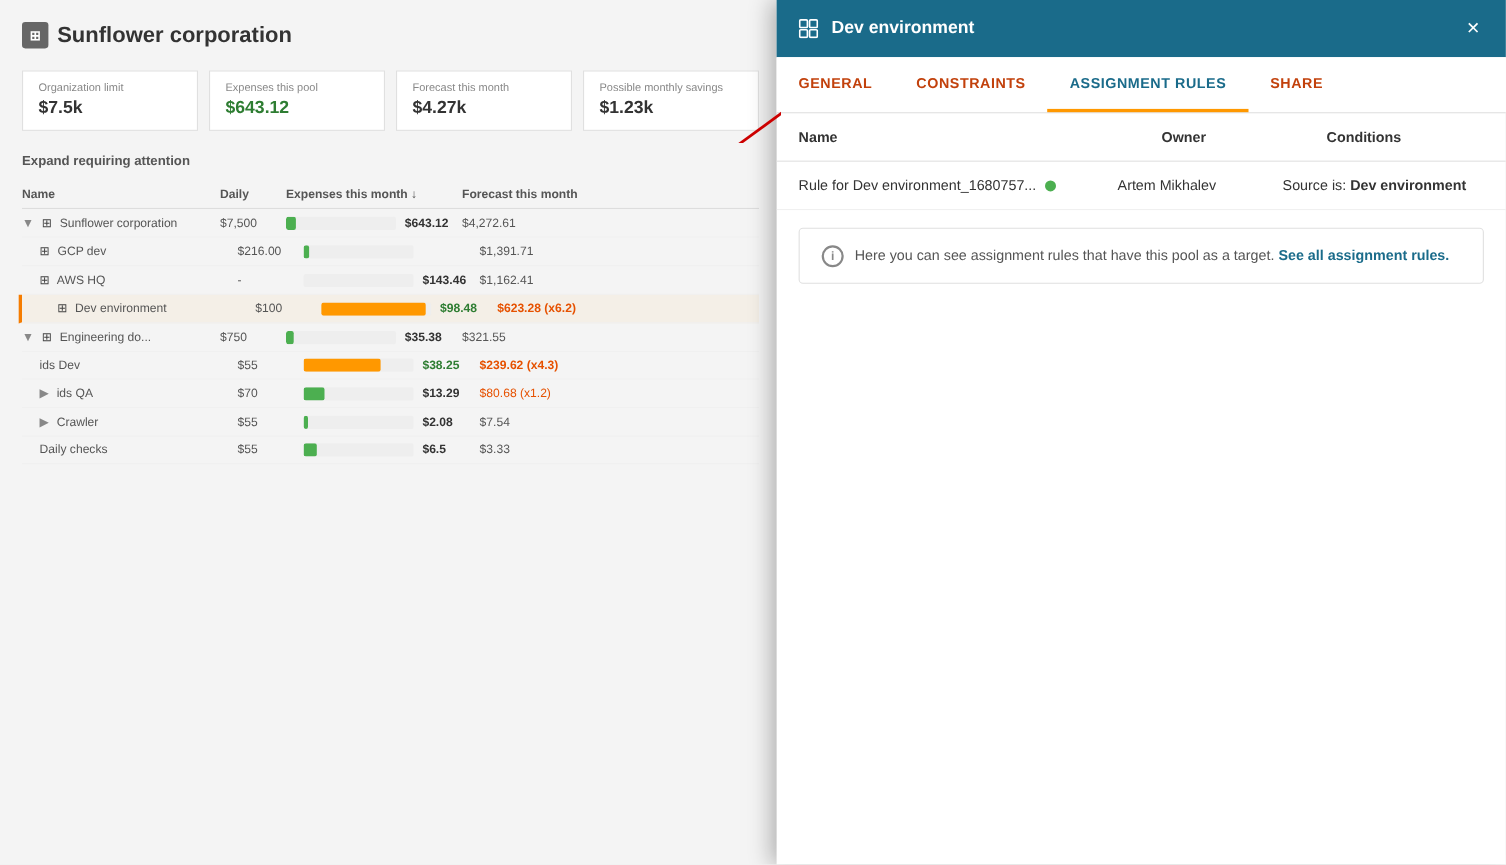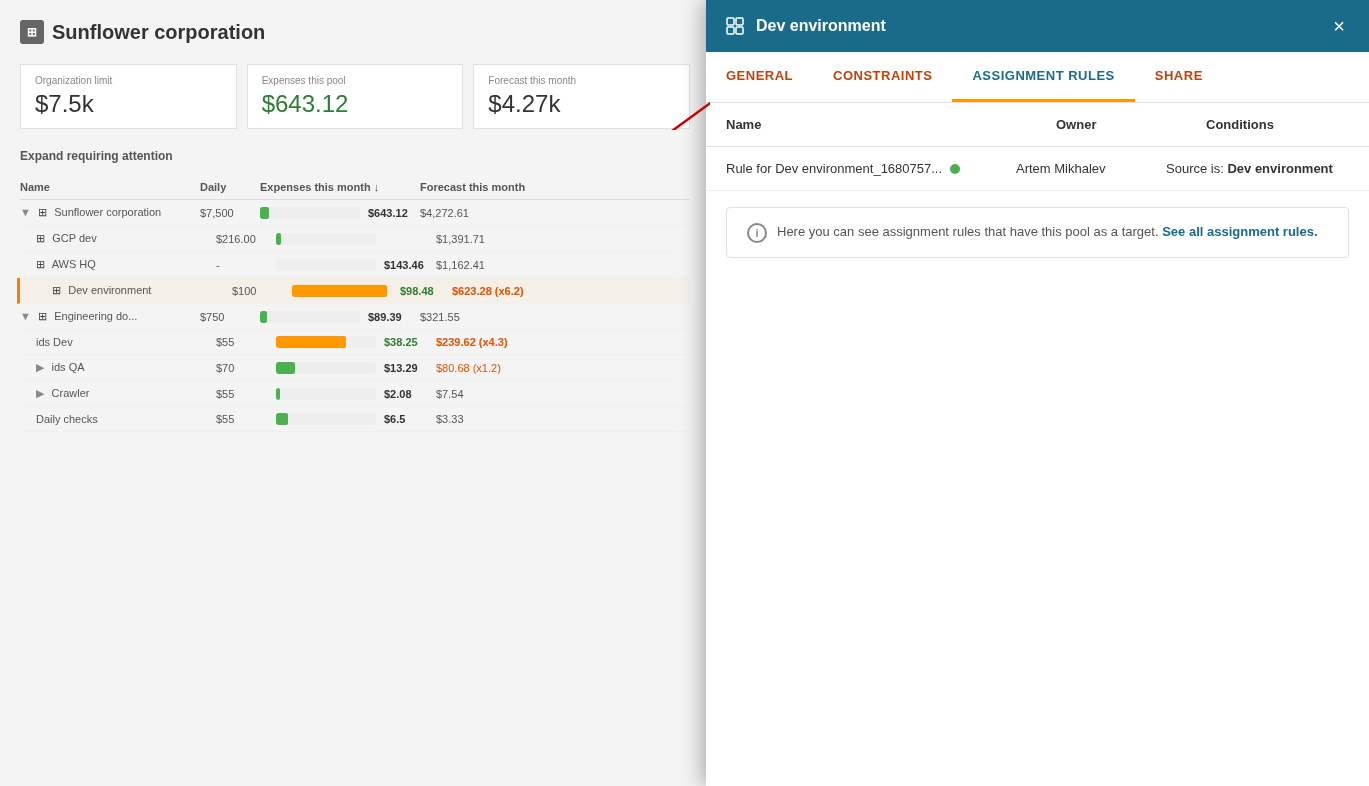--- a/index.html
+++ b/index.html
@@ -60,22 +60,22 @@
       border: 1px solid #e0e0e0;
     }
 
     .stat-card .label {
       font-size: 10px;
       color: #888;
       margin-bottom: 4px;
     }
 
     .stat-card .value {
-      font-size: 24px;
-      font-weight: 400;
+      font-size: 16px;
+      font-weight: 700;
       color: #333;
     }
 
     .stat-card .value.green { color: #2e7d32; }
 
     .expand-section {
       font-size: 12px;
       font-weight: 600;
       color: #555;
       margin-bottom: 12px;
@@ -330,20 +330,24 @@
       <div class="value">$7.5k</div>
     </div>
     <div class="stat-card">
       <div class="label">Expenses this pool</div>
       <div class="value green">$643.12</div>
     </div>
     <div class="stat-card">
       <div class="label">Forecast this month</div>
       <div class="value">$4.27k</div>
     </div>
+    <div class="stat-card">
+      <div class="label">Possible monthly savings</div>
+      <div class="value">$1.23k</div>
+    </div>
   </div>
 
   <div class="expand-section">Expand requiring attention</div>
 
   <div class="table-bg">
     <div class="table-bg-header">
       <span class="col-name">Name</span>
       <span class="col-limit">Daily</span>
       <span class="col-expense">Expenses this month ↓</span>
       <span class="col-forecast">Forecast this month</span>
@@ -423,21 +427,21 @@
         <span style="margin-right:4px; color:#888">▼</span>
         <span style="font-size:11px; color:#444; margin-right:4px">⊞</span>
         Engineering do...
       </span>
       <span class="col-limit">$750</span>
       <span class="col-expense">
         <div class="expense-cell">
           <div class="progress-bar-wrap">
               <div class="progress-bar-fill" style="width:7%"></div>
             </div>
-          <span class="expense-val">$89.39</span>
+          <span class="expense-val">$35.38</span>
         </div>
       </span>
       <span class="col-forecast">$321.55</span>
     </div>
 
     <div class="table-row-bg">
       <span class="col-name indent">
         ids Dev
       </span>
       <span class="col-limit">$55</span>

